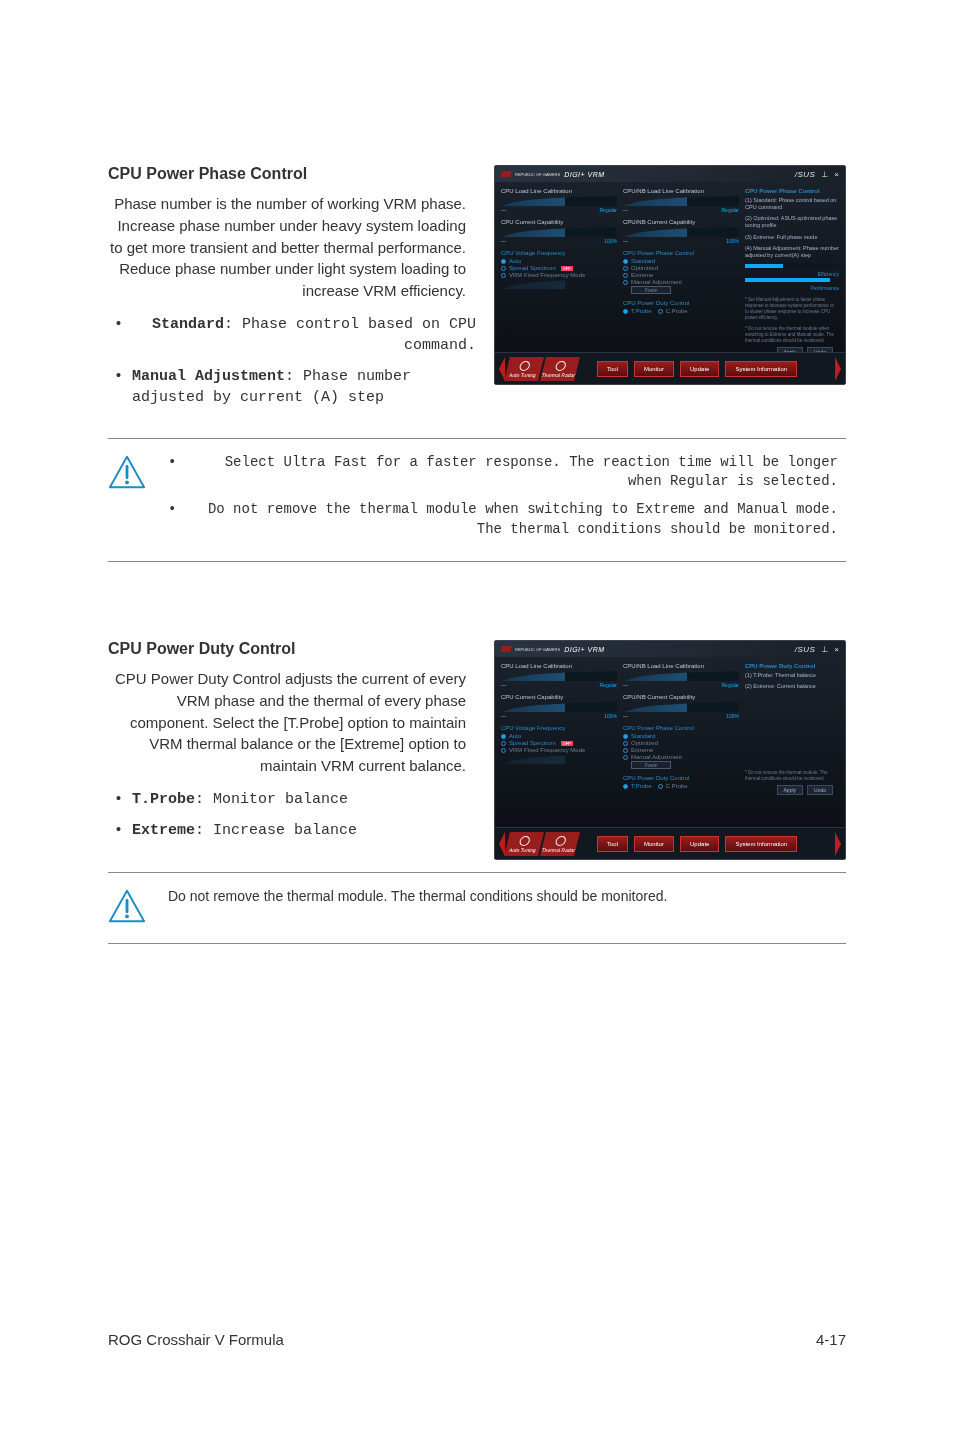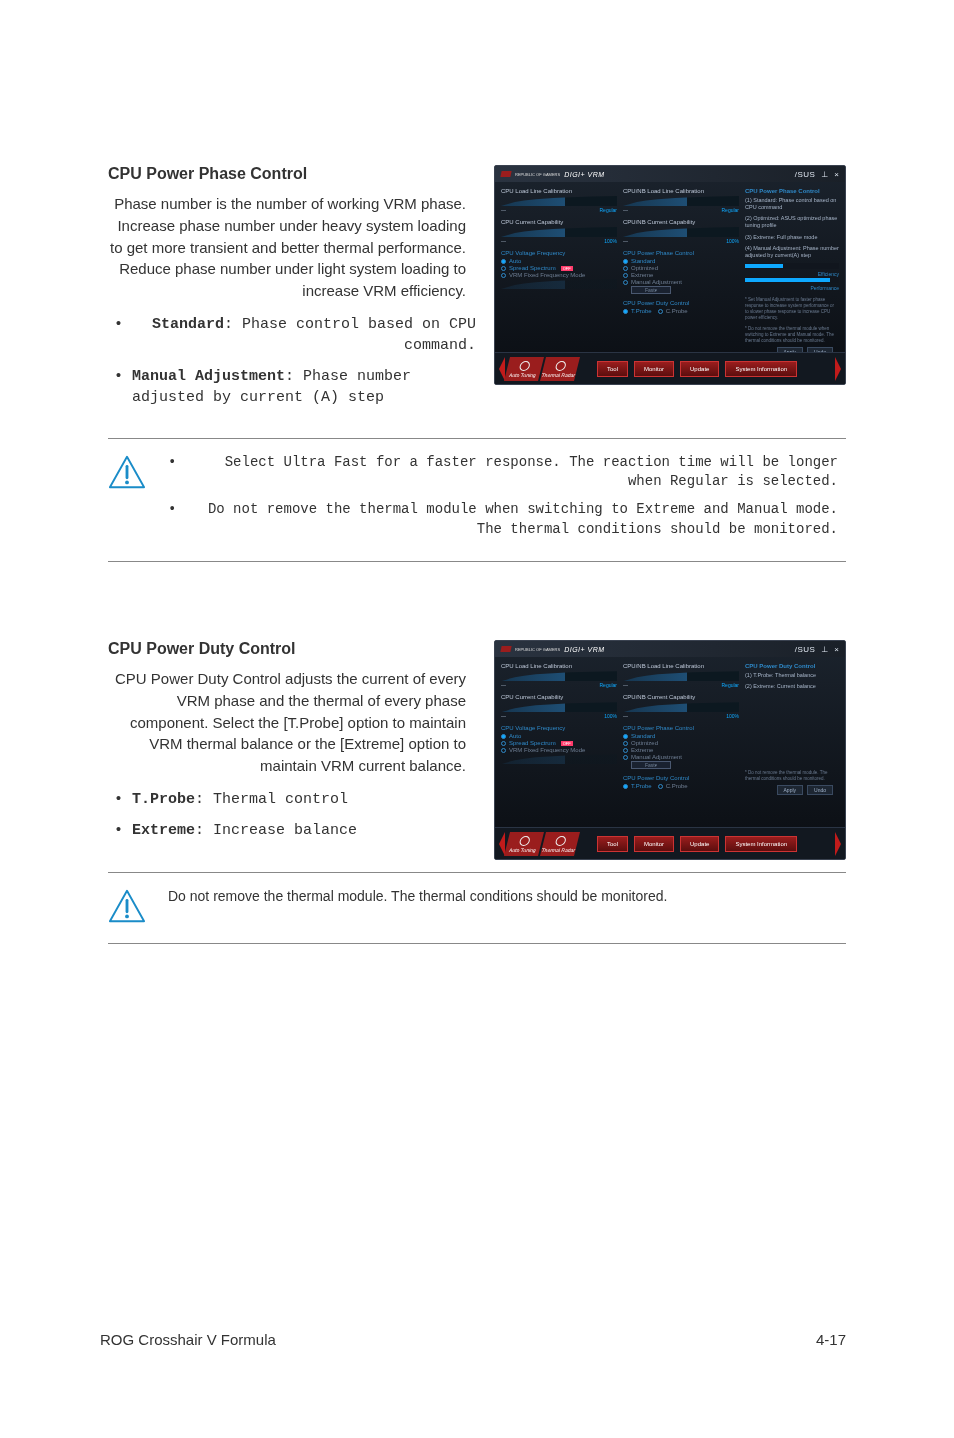--- a/index.html
+++ b/index.html
@@ -63,21 +63,21 @@
       height: 16px;
       font-size: 7px;
     }
     .ss-logo { display: flex; align-items: center; gap: 4px; }
     .ss-logo-badge {
       width: 10px; height: 6px; background: #9a1d1d;
       transform: skewX(-12deg);
     }
     .ss-title { color: #fff; font-style: italic; font-size: 7px; letter-spacing: 0.5px; }
     .ss-winctrl { display: flex; gap: 6px; font-size: 8px; color: #dfe6f0; }
-    .ss-brand { letter-spacing: 0.5px; margin-left: 11px; }
+    .ss-brand { font-style: italic; letter-spacing: 0.5px; margin-left: 11px; }
     .ss-body {
       display: grid;
       grid-template-columns: 116px 116px 1fr;
       gap: 6px;
       padding: 6px;
     }
     .ss-group { margin-bottom: 6px; }
     .ss-label { color: #bcc6d6; font-size: 6px; margin-bottom: 2px; }
     .ss-slider {
       width: 100%; height: 10px;
@@ -149,21 +149,21 @@
     .note-list { list-style: none; padding-left: 0; }
     .note-list li { margin-bottom: 8px; font-size: 14px; line-height: 1.4; text-align: right; }
     .note-list li::before { content: "•"; position: absolute; left: -18px; }
     .note-list li { position: relative; padding-left: 18px; }
     .note-list li::before { left: 0; }
     .note-text { font-size: 14px; line-height: 1.4; }
     .section-gap { clear: both; height: 78px; }
     .footer {
       position: absolute;
       bottom: 90px;
-      left: 100px;
+      left: 108px;
       right: 108px;
       display: flex;
       justify-content: space-between;
       font-size: 15px;
       color: #333;
     }
   </style>
 </head>
 <body>
 
@@ -484,21 +484,21 @@
           </div>
           <div style="flex:1"></div>
           <div class="ss-triangle right"></div>
         </div>
       </div>
     </div>
 
     <div class="section-title">CPU Power Duty Control</div>
     <p class="body-text narrow">CPU Power Duty Control adjusts the current of every VRM phase and the thermal of every phase component. Select the [T.Probe] option to maintain VRM thermal balance or the [Extreme] option to maintain VRM current balance.</p>
     <ul>
-      <li><span class="label-bold">T.Probe</span><span>: Thermal control</span></li>
+      <li><span class="label-bold">T.Probe</span><span>: Monitor balance</span></li>
       <li><span class="label-bold">Extreme</span><span>: Increase balance</span></li>
     </ul>
 
     <div class="note-box single" style="clear:both;margin-top:19px">
       <div class="note-icon">
         <svg viewBox="0 0 40 40">
             <polygon points="20,4 38,36 2,36" fill="none" stroke="#1a8cc8" stroke-width="2" stroke-linejoin="round"></polygon>
             <line x1="20" y1="14" x2="20" y2="26" stroke="#1a8cc8" stroke-width="3" stroke-linecap="round"></line>
             <circle cx="20" cy="31" r="2" fill="#1a8cc8"></circle>
           </svg>

